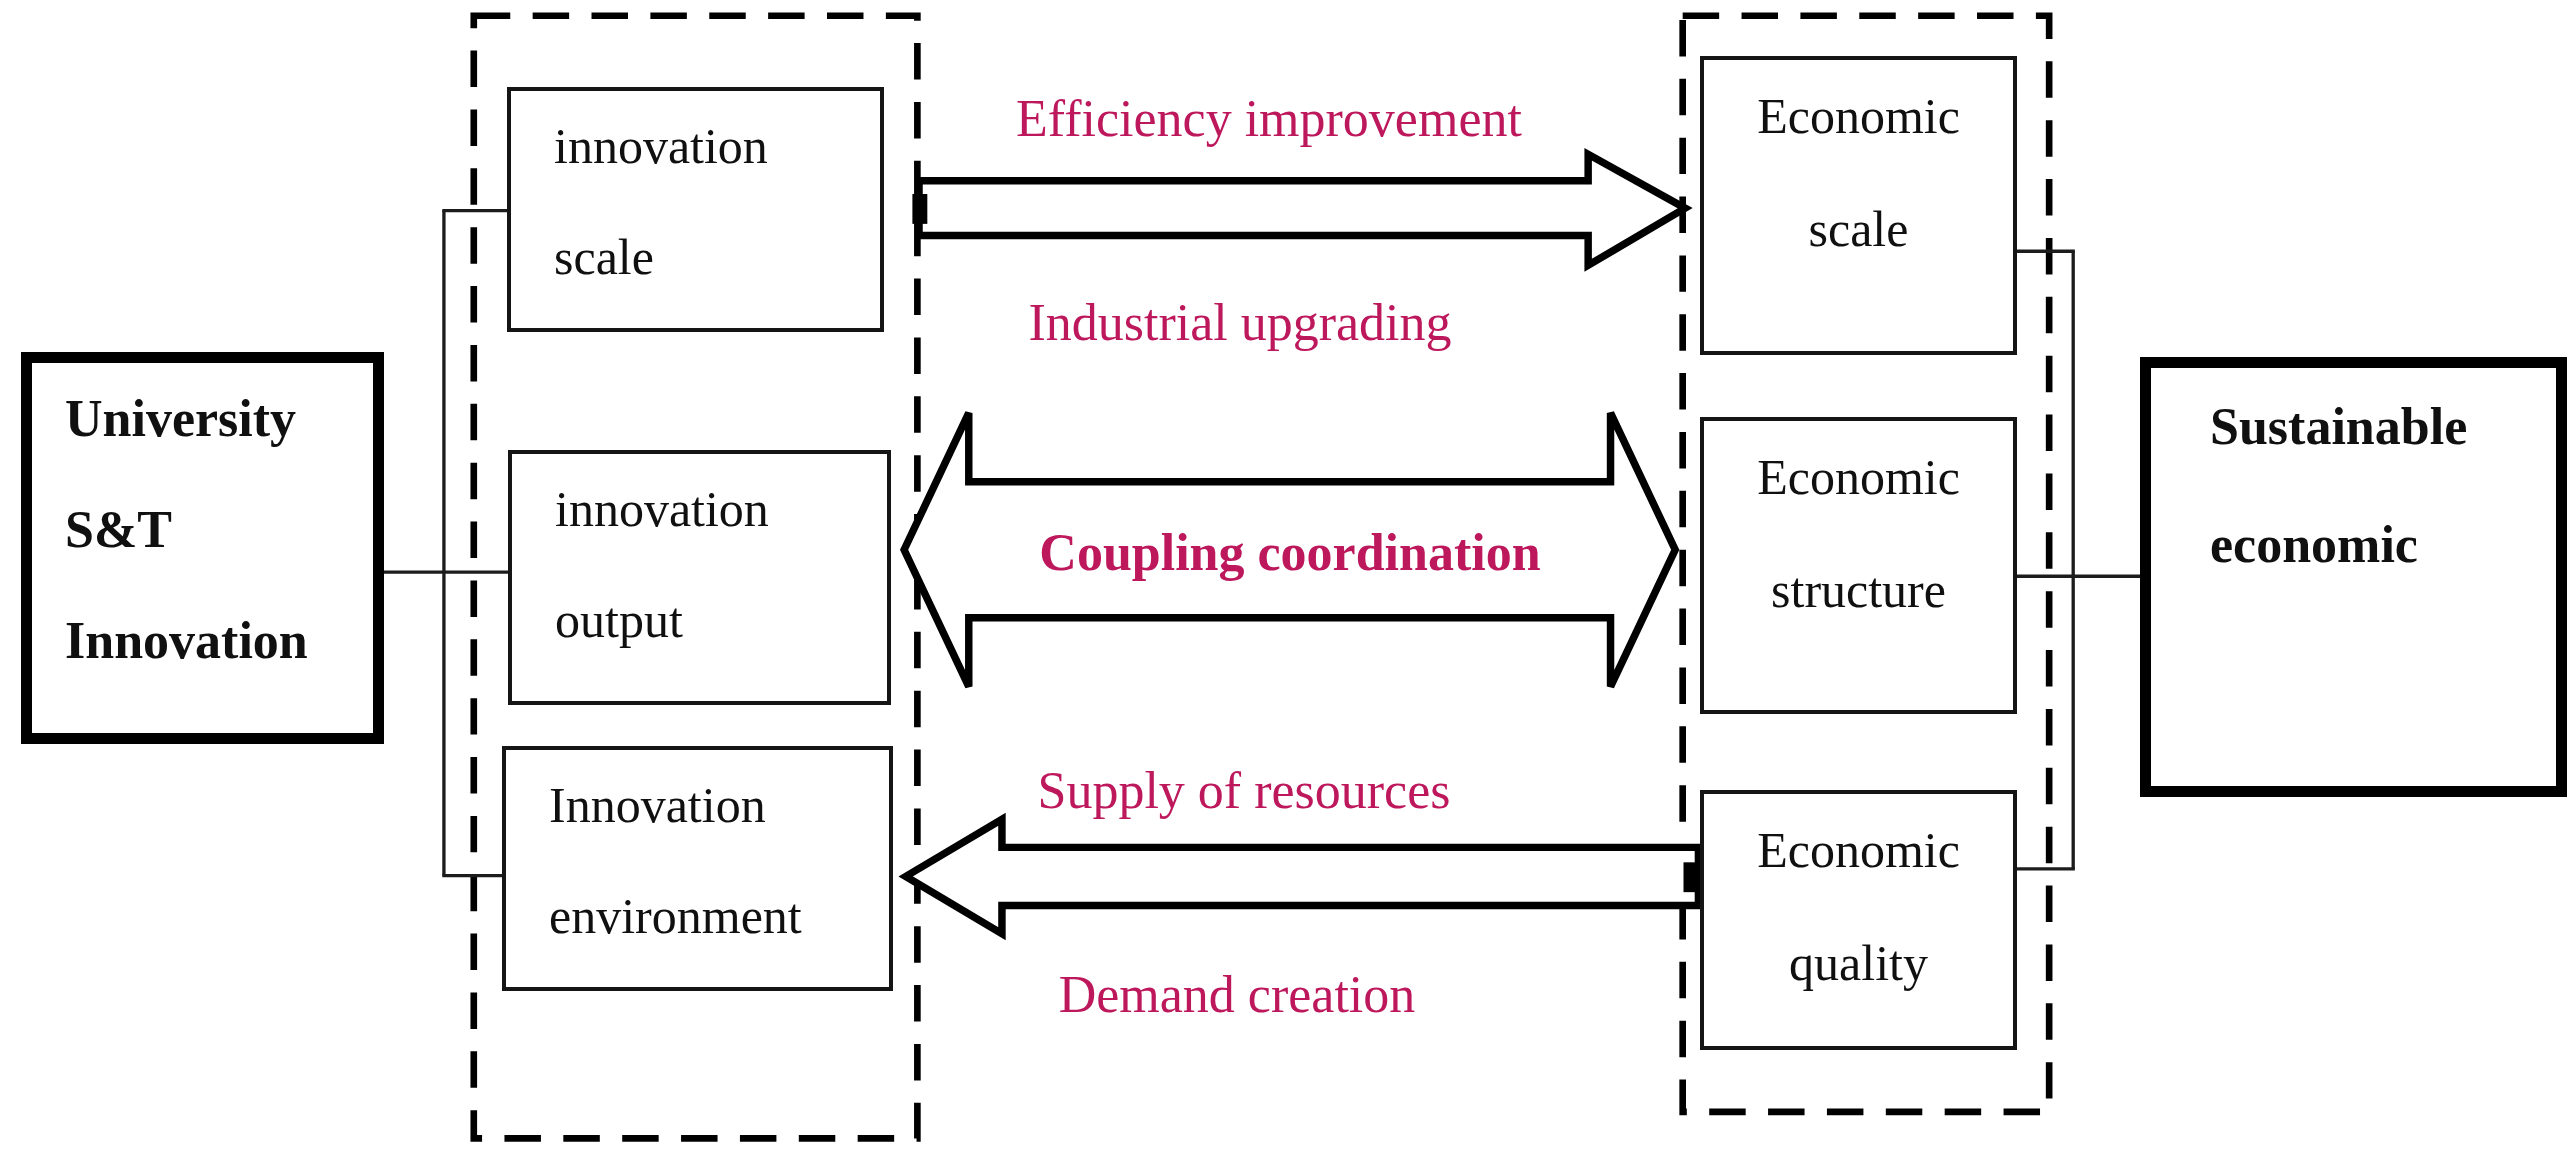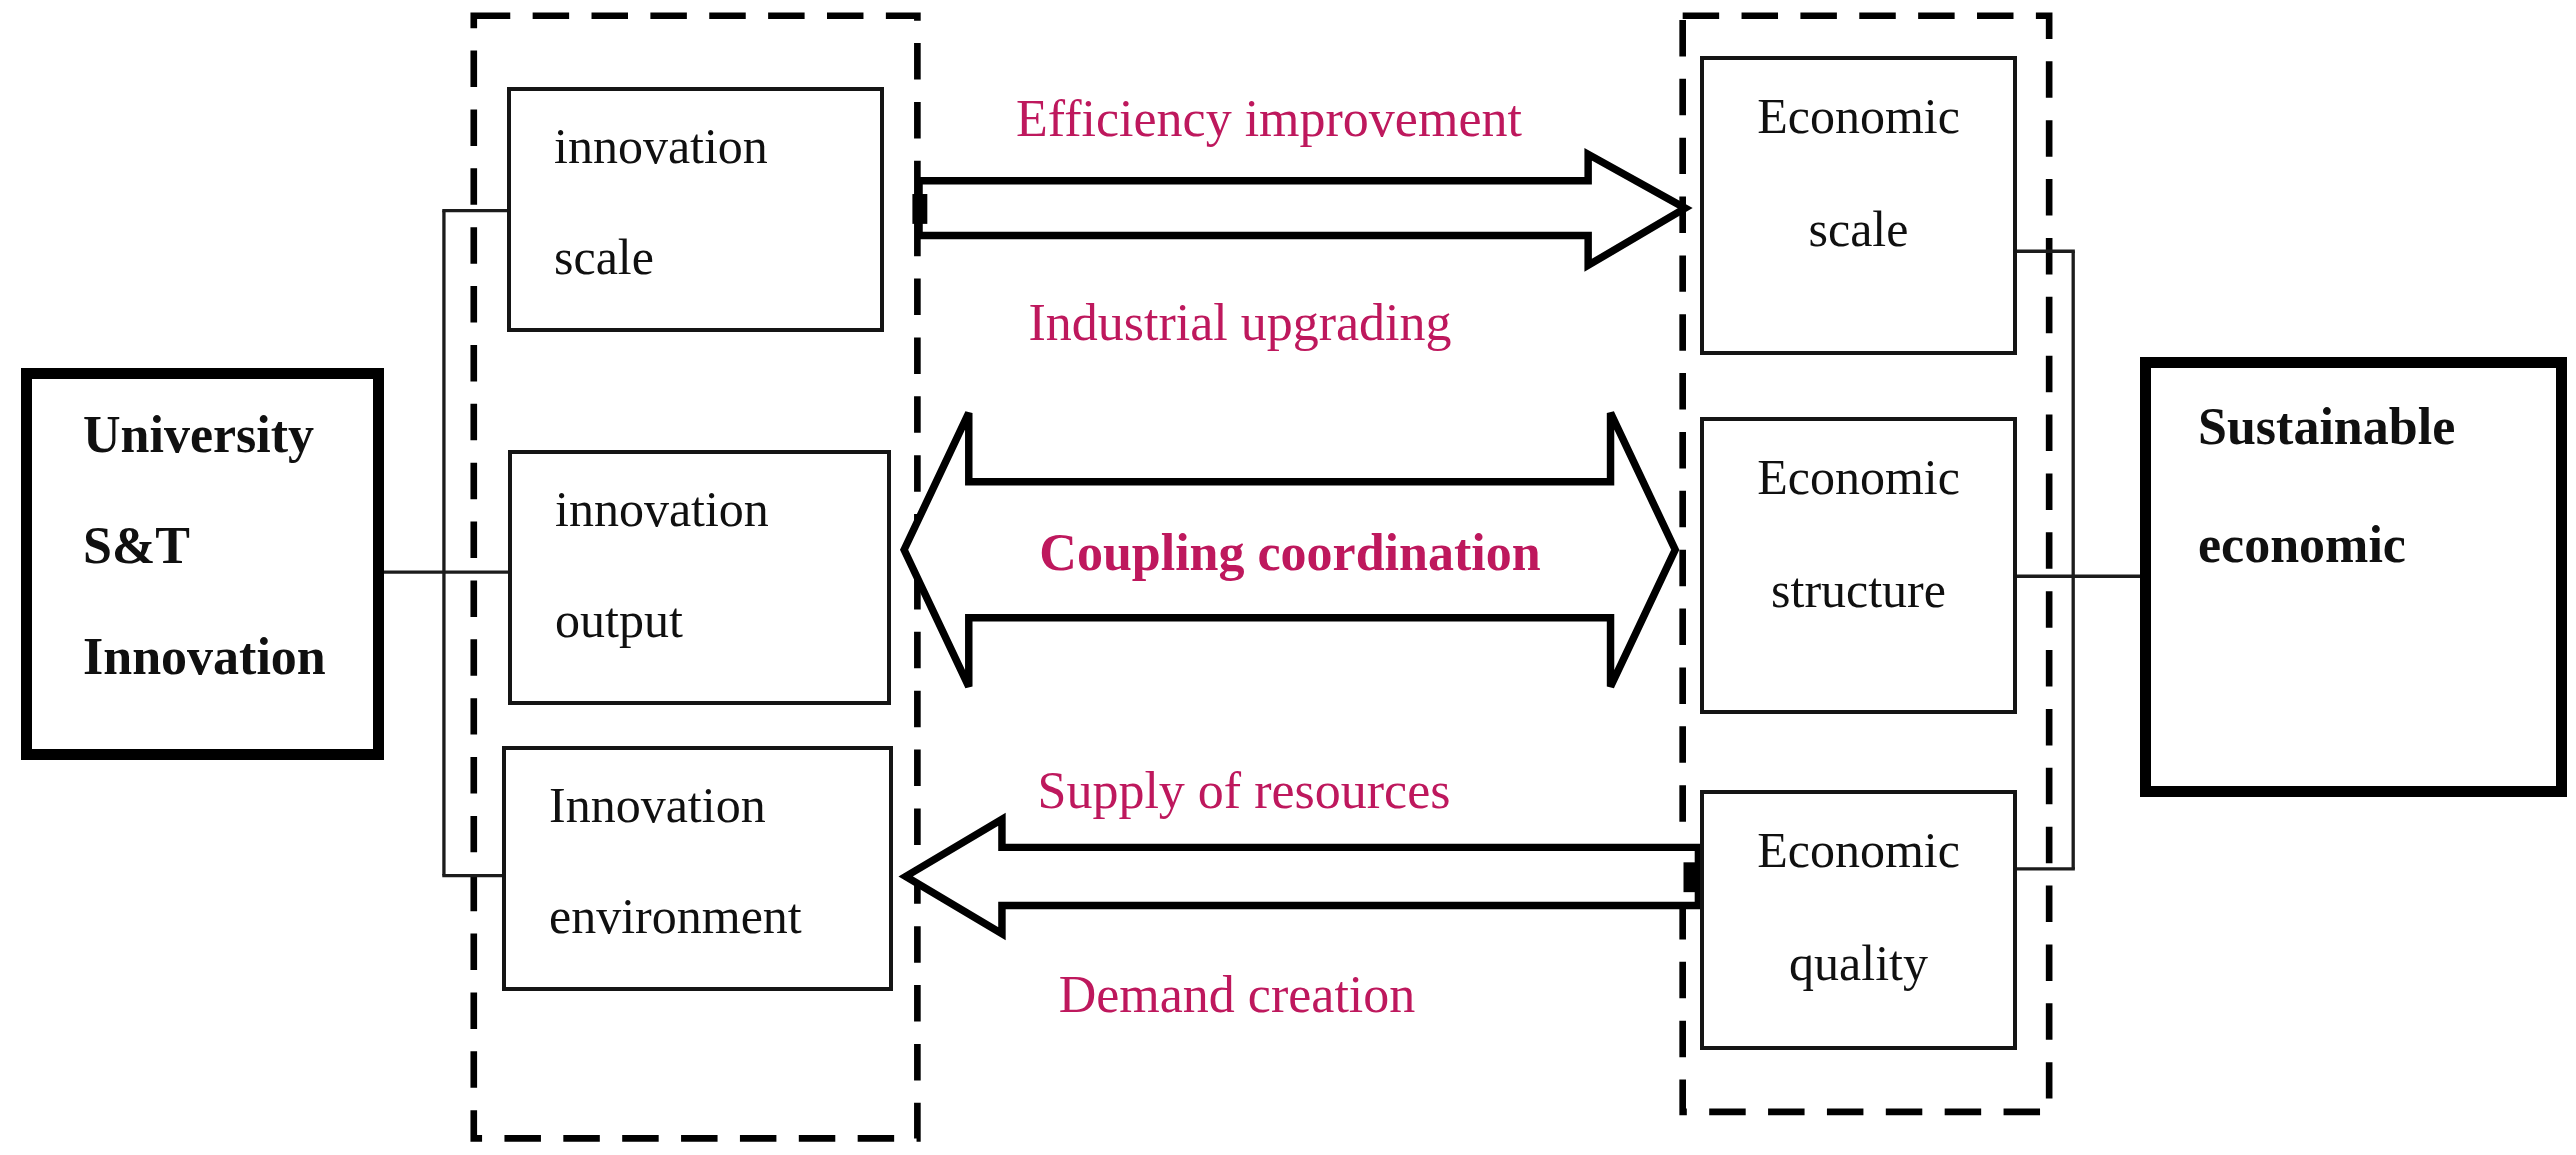--- a/index.html
+++ b/index.html
@@ -50,21 +50,21 @@
 
     <polygon points="1108,218 1915,218 1915,186 2032,251 1915,320 1915,284 1108,284" fill="#ffffff" stroke="#000000" stroke-width="9"></polygon>
     <rect x="1100" y="234" width="18" height="36" fill="#000000"></rect>
 
     <polygon points="1090,663 1168,498 1168,581 1942,581 1942,498 2020,663 1942,828 1942,745 1168,745 1168,828" fill="#ffffff" stroke="#000000" stroke-width="9"></polygon>
 
     <polygon points="2048,1022 1208,1022 1208,988 1092,1057 1208,1126 1208,1092 2048,1092" fill="#ffffff" stroke="#000000" stroke-width="9"></polygon>
     <rect x="2030" y="1040" width="18" height="36" fill="#000000"></rect>
   </svg>
 
-  <div class="box solid-thick left-align big-text" style="left:21px; top:352px; width:363px; height:392px; padding-left:51px;margin-top:16px;">
+  <div class="box solid-thick left-align big-text" style="left:21px; top:352px; width:363px; height:392px; padding-left:33px;">
     <span>University</span>
     <span>S&amp;T</span>
     <span>Innovation</span>
   </div>
 
   <div class="box inner left-align inner-text" style="left:507px; top:87px; width:377px; height:245px; padding-left:43px;">
     <span>innovation</span>
     <span>scale</span>
   </div>
 
@@ -86,21 +86,21 @@
   <div class="box inner center-align econ-text" style="left:1700px; top:417px; width:317px; height:297px;">
     <span>Economic</span>
     <span>structure</span>
   </div>
 
   <div class="box inner center-align econ-text" style="left:1700px; top:790px; width:317px; height:260px;">
     <span>Economic</span>
     <span>quality</span>
   </div>
 
-  <div class="box solid-thick left-align big-text right-big" style="left:2140px; top:357px; width:427px; height:440px; padding-left:47px;">
+  <div class="box solid-thick left-align big-text right-big" style="left:2140px; top:357px; width:427px; height:440px; padding-left:59px;">
     <span>Sustainable</span>
     <span>economic</span>
   </div>
 
   <div class="lbl" style="left:1269px; top:118px;">Efficiency improvement</div>
 
   <div class="lbl" style="left:1240px; top:322px;">Industrial upgrading</div>
 
   <div class="lbl lbl-bold" style="left:1290px; top:552px;">Coupling coordination</div>
 

